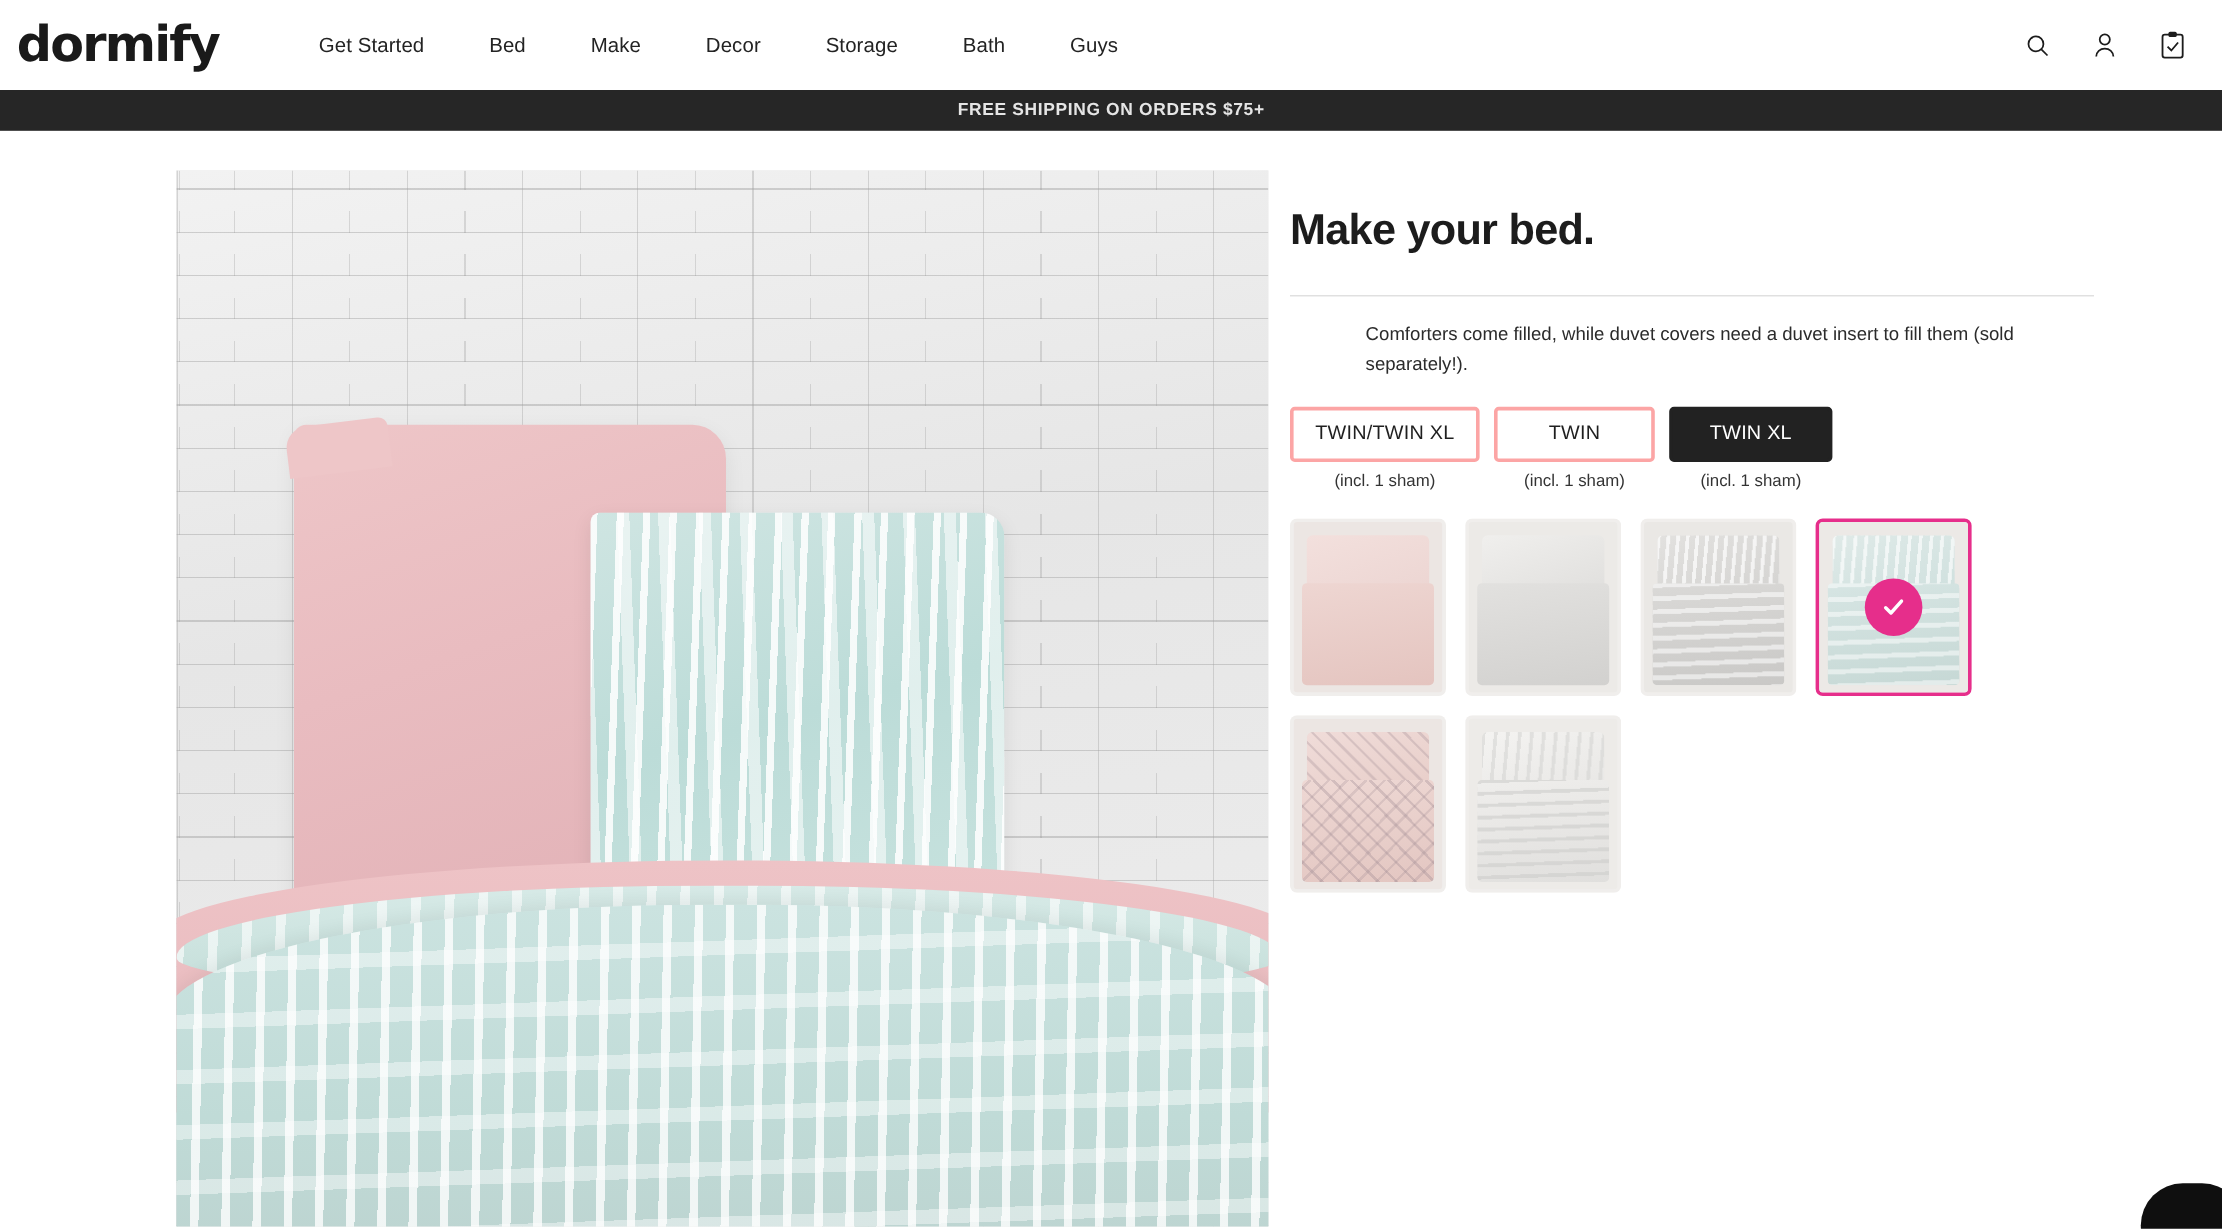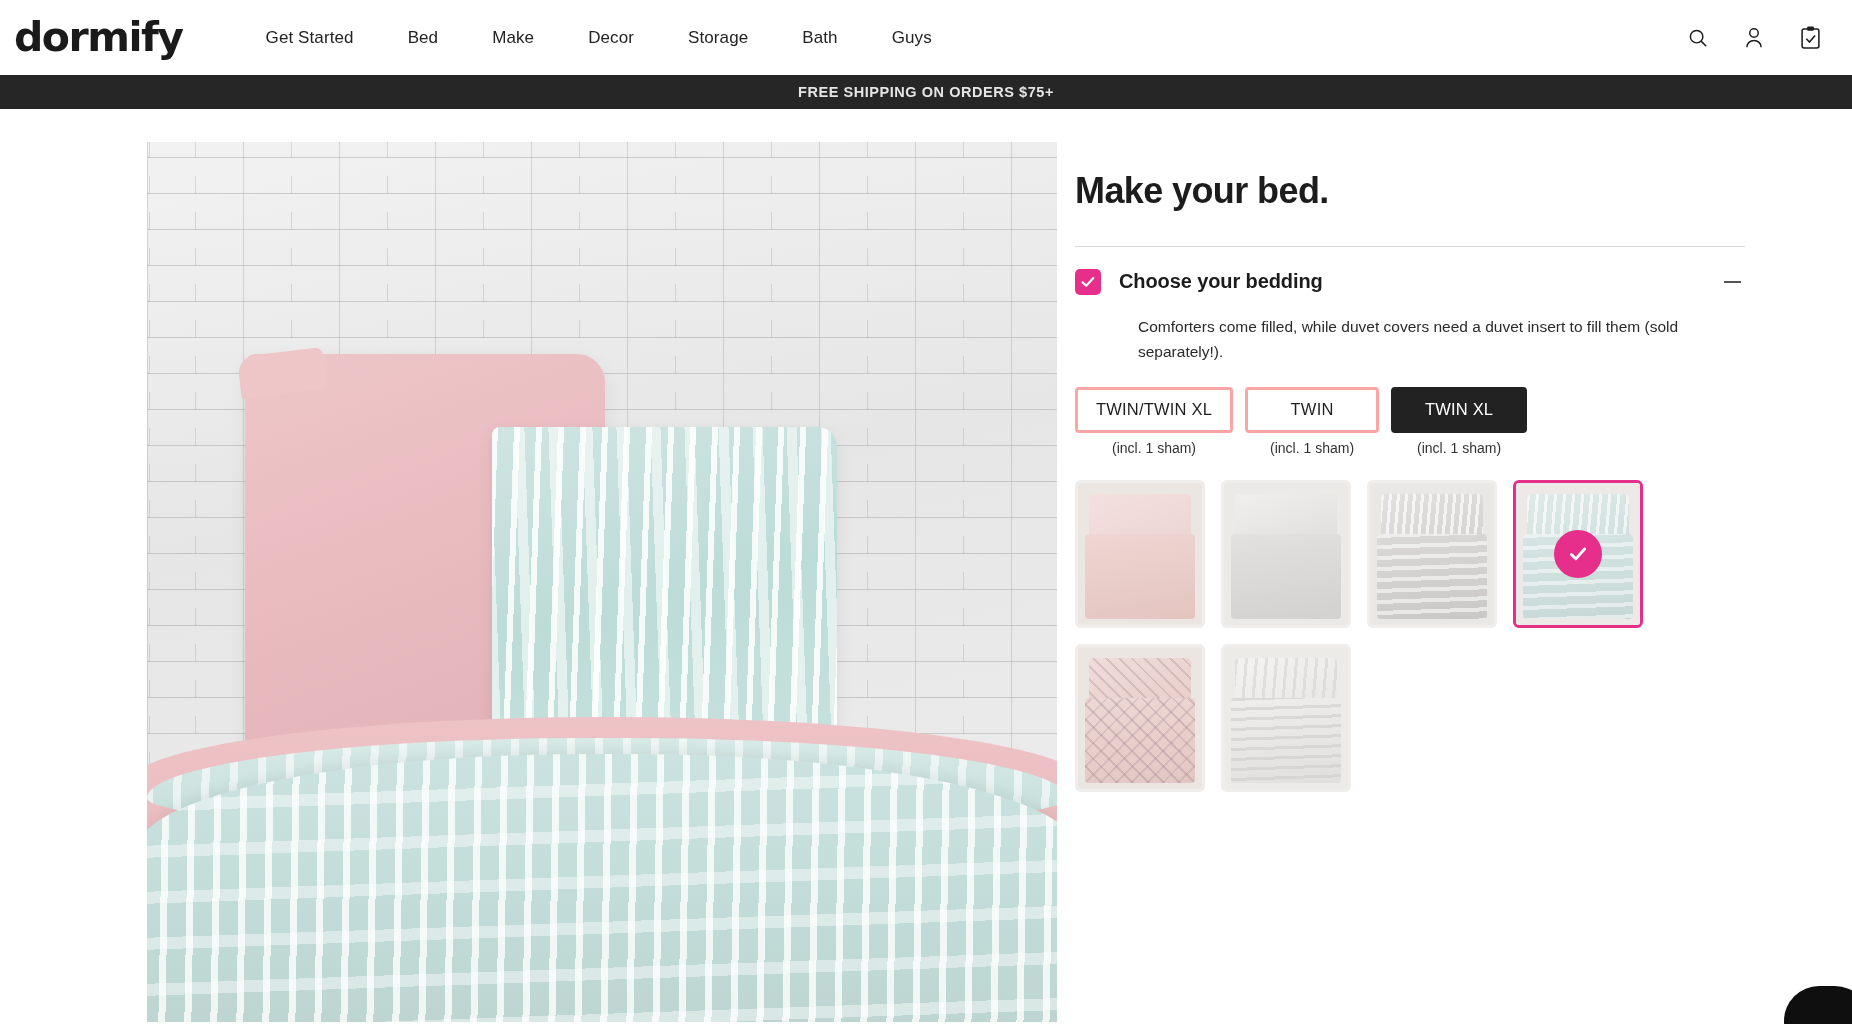--- a/index.html
+++ b/index.html
@@ -268,31 +268,20 @@
     </div>
   </div>
 
   <div class="right-col">
     <div class="panel">
 
       <h1 class="headline">Make your bed.</h1>
 
       <div class="divider"></div>
 
-      <div class="accordion-head">
-        <div class="checkbox">
-          <svg width="16" height="16" viewBox="0 0 18 18" fill="none" stroke="#ffffff" stroke-width="2.4" stroke-linecap="round" stroke-linejoin="round">
-            <polyline points="3,9.4 7,13.2 15,4.6"></polyline>
-          </svg>
-        </div>
-        <div class="accordion-title">Choose your bedding</div>
-        <div class="collapse-btn">
-            <i></i>
-          </div>
-      </div>
 
       <p class="helper">Comforters come filled, while duvet covers need a duvet insert to fill them (sold separately!).</p>
 
       <div class="sizes">
         <div class="size-cell">
           <div class="size-btn">TWIN/TWIN XL</div>
           <div class="size-note">(incl. 1 sham)</div>
         </div>
         <div class="size-cell">
           <div class="size-btn" style="min-width:134px">TWIN</div>

